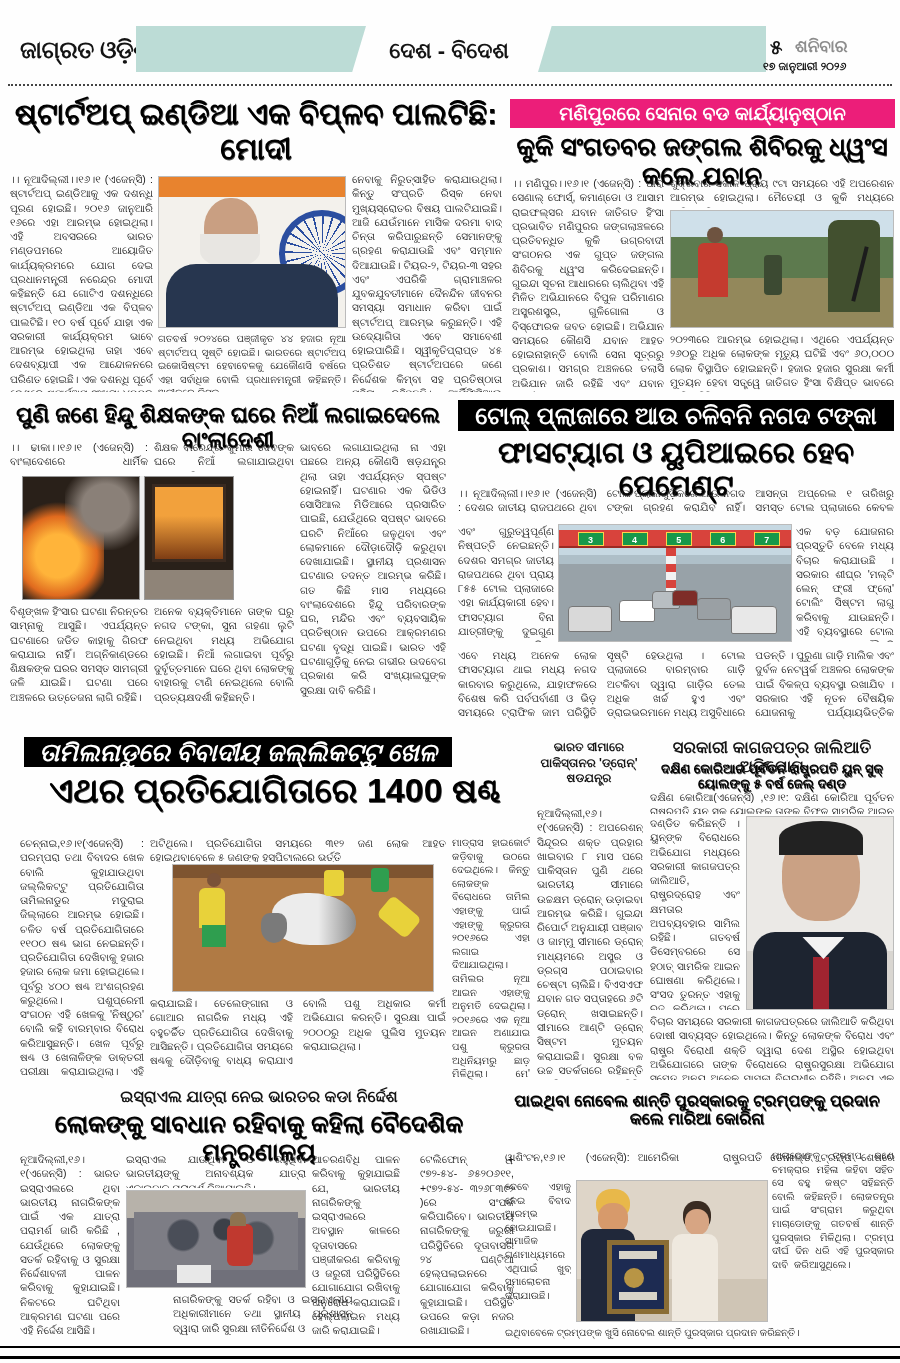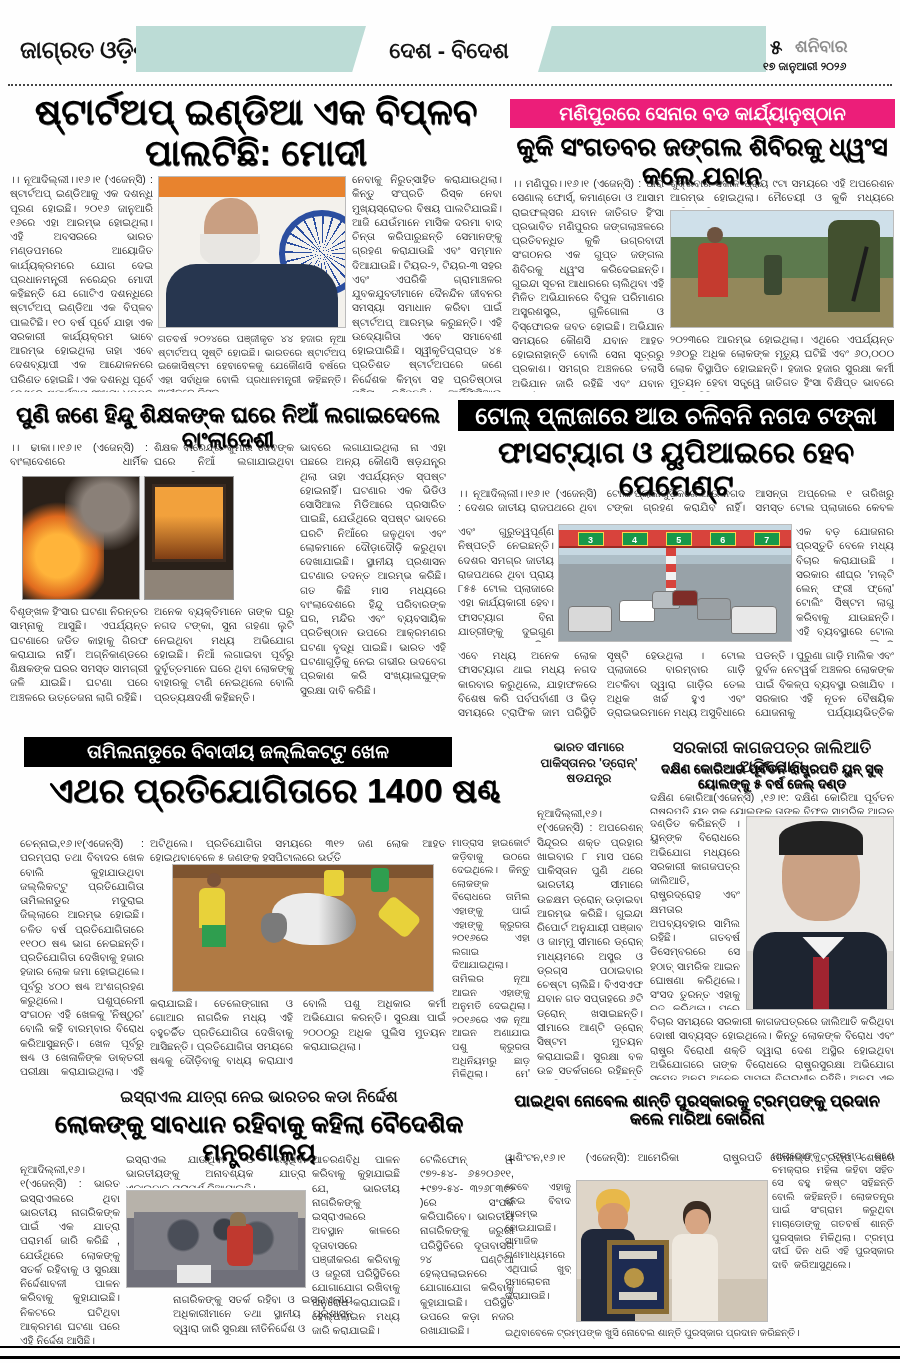--- a/index.html
+++ b/index.html
@@ -45,21 +45,21 @@
 
   <div class="abs mast" style="left:20px;top:36px;">ଜାଗ୍ରତ ଓଡ଼ିଶା</div>
   <div class="abs teal slant-r" style="left:136px;top:26px;width:230px;height:46px;"></div>
   <div class="abs section-title" style="left:366px;top:38px;width:166px;">ଦେଶ - ବିଦେଶ</div>
   <div class="abs teal slant-l" style="left:538px;top:26px;width:228px;height:46px;"></div>
   <div class="abs pageno" style="left:770px;top:36px;">୫</div>
   <div class="abs dayname" style="left:795px;top:37px;">ଶନିବାର</div>
   <div class="abs dateline" style="left:763px;top:60px;">୧୭ ଜାନୁଆରୀ ୨୦୨୬</div>
   <div class="abs rule-dotted" style="left:8px;top:84px;width:884px;"></div>
 
-  <div class="abs hl" style="left:8px;top:91px;width:496px;font-size:36px;">ଷ୍ଟାର୍ଟଅପ୍ ଇଣ୍ଡିଆ ଏକ ବିପ୍ଳବ ପାଲଟିଛି: ମୋଦୀ</div>
+  <div class="abs hl" style="left:8px;top:97px;width:496px;font-size:30px;">ଷ୍ଟାର୍ଟଅପ୍ ଇଣ୍ଡିଆ ଏକ ବିପ୍ଳବ ପାଲଟିଛି: ମୋଦୀ</div>
   <div class="abs bt" style="left:10px;top:172px;width:143px;height:220px;">।। ନୂଆଦିଲ୍ଲୀ।।୧୬।୧ (ଏଜେନ୍ସି) : ଷ୍ଟାର୍ଟଅପ୍ ଇଣ୍ଡିଆକୁ ଏକ ଦଶନ୍ଧି ପୂରଣ ହୋଇଛି। ୨୦୧୬ ଜାନୁଆରି ୧୬ରେ ଏହା ଆରମ୍ଭ ହୋଇଥିଲା। ଏହି ଅବସରରେ ଭାରତ ମଣ୍ଡପମରେ ଆୟୋଜିତ କାର୍ଯ୍ୟକ୍ରମରେ ଯୋଗ ଦେଇ ପ୍ରଧାନମନ୍ତ୍ରୀ ନରେନ୍ଦ୍ର ମୋଦୀ କହିଛନ୍ତି ଯେ ଗୋଟିଏ ଦଶନ୍ଧିରେ ଷ୍ଟାର୍ଟଅପ୍ ଇଣ୍ଡିଆ ଏକ ବିପ୍ଳବ ପାଲଟିଛି। ୧୦ ବର୍ଷ ପୂର୍ବେ ଯାହା ଏକ ସରକାରୀ କାର୍ଯ୍ୟକ୍ରମ ଭାବେ ଆରମ୍ଭ ହୋଇଥିଲା ତାହା ଏବେ ଦେଶବ୍ୟାପୀ ଏକ ଆନ୍ଦୋଳନରେ ପରିଣତ ହୋଇଛି। ଏକ ଦଶନ୍ଧି ପୂର୍ବେ ଦେଶରେ ଷ୍ଟାର୍ଟଅପ୍ ସଂଖ୍ୟା ୪୦୦ରୁ କମ୍ ଥିଲାବେଳେ ଆଜି ଏହା ୧.୮ ଲକ୍ଷ ଟପିଛି ବୋଲି ସେ କହିଛନ୍ତି। ଭାରତରେ ଚିରସ୍ଥାୟୀ ଏକ ନୂଆ ଉଦ୍ୟମ ସୃଷ୍ଟି ହୋଇଛି।</div>
   <div class="photo ph-modi" style="left:158px;top:176px;width:188px;height:152px;">
     <div class="pp" style="right:-20px;top:22%;width:86px;height:86px;border-radius:50%;border:6px solid #2b4ea0;background:repeating-conic-gradient(#2b4ea0 0 3deg,rgba(0,0,0,0) 3deg 15deg);"></div>
     <div class="pp" style="left:24%;top:14%;width:54px;height:62px;background:#c99f82;border-radius:48% 48% 46% 46%;"></div>
     <div class="pp" style="left:22%;top:38%;width:60px;height:34px;background:#e8e6e2;border-radius:0 0 50% 50%;"></div>
     <div class="pp" style="left:4%;bottom:0;width:92%;height:42%;background:#27364f;border-radius:30px 34px 0 0;"></div>
   </div>
   <div class="abs bt small" style="left:158px;top:332px;width:188px;height:60px;">ଗତବର୍ଷ ୨୦୨୪ରେ ପଞ୍ଜୀକୃତ ୪୪ ହଜାର ନୂଆ ଷ୍ଟାର୍ଟଅପ୍ ସୃଷ୍ଟି ହୋଇଛି। ଭାରତରେ ଷ୍ଟାର୍ଟଅପ୍ ଇକୋସିଷ୍ଟମ ହେବାବେଳକୁ ଯେକୌଣସି ବର୍ଷରେ ଏହା ସର୍ବାଧିକ ବୋଲି ପ୍ରଧାନମନ୍ତ୍ରୀ କହିଛନ୍ତି। ଅତୀତରେ ରିସ୍କ</div>
   <div class="abs bt" style="left:352px;top:172px;width:150px;height:220px;">ନେବାକୁ ନିରୁତ୍ସାହିତ କରାଯାଉଥିଲା। କିନ୍ତୁ ସଂପ୍ରତି ରିସ୍କ ନେବା ମୁଖ୍ୟସ୍ରୋତର ବିଷୟ ପାଲଟିଯାଇଛି। ଆଜି ଯେଉଁମାନେ ମାସିକ ଦରମା ବାଦ୍ ଚିନ୍ତା କରିପାରୁଛନ୍ତି ସେମାନଙ୍କୁ ଗ୍ରହଣ କରାଯାଉଛି ଏବଂ ସମ୍ମାନ ଦିଆଯାଉଛି। ଟିୟର-୨, ଟିୟର-୩ ସହର ଏବଂ ଏପରିକି ଗ୍ରାମାଞ୍ଚଳର ଯୁବକଯୁବତୀମାନେ ଦୈନନ୍ଦିନ ଜୀବନର ସମସ୍ୟା ସମାଧାନ କରିବା ପାଇଁ ଷ୍ଟାର୍ଟଅପ୍ ଆରମ୍ଭ କରୁଛନ୍ତି। ଏହି ଉଦ୍ୟୋଗିତା ଏବେ ସମାବେଶୀ ହୋଇପାରିଛି। ସ୍ୱୀକୃତିପ୍ରାପ୍ତ ୪୫ ପ୍ରତିଶତ ଷ୍ଟାର୍ଟଅପରେ ଜଣେ ନିର୍ଦ୍ଦେଶକ କିମ୍ବା ସହ ପ୍ରତିଷ୍ଠାତା ମହିଳା ରହିଛନ୍ତି। ଆର୍ଟିଫିସିଆଲ ଇଣ୍ଟେଲିଜେନ୍ସ, ସେମିକଣ୍ଡକ୍ଟର, ଗ୍ରୀନ୍ ହାଇଡ୍ରୋଜେନ୍ ଏବଂ ମହାକାଶ ପ୍ରଯୁକ୍ତି କ୍ଷେତ୍ରରେ ଷ୍ଟାର୍ଟଅପଗୁଡିକ ପ୍ରମୁଖ ଭୂମିକା ଗ୍ରହଣ କରିବେ ବୋଲି ପ୍ରଧାନମନ୍ତ୍ରୀ କହିଛନ୍ତି। ଆସନ୍ତା ଫେବୃଆରିରେ ଭାରତରେ ଏଆଇ ସମ୍ମିଳନୀ ହେବ। ଆଜିର କାର୍ଯ୍ୟକ୍ରମରେ କେନ୍ଦ୍ର ବାଣିଜ୍ୟ ଓ ଶିଳ୍ପ ମନ୍ତ୍ରୀ ପୀୟୂଷ ଗୋୟଲଙ୍କ ସମେତ ଅନ୍ୟମାନେ ଉପସ୍ଥିତ ଥିଲେ।</div>
 
@@ -108,21 +108,21 @@
     <div class="car" style="left:4%;bottom:8%;width:44px;height:26px;background:#d9d9d9;"></div>
     <div class="car" style="left:26%;bottom:16%;width:36px;height:22px;background:#ffffff;"></div>
     <div class="car" style="left:40%;bottom:28%;width:28px;height:18px;background:#b8bec2;"></div>
     <div class="car" style="right:6%;bottom:6%;width:46px;height:28px;background:#e8e8e8;"></div>
     <div class="car" style="right:26%;bottom:18%;width:34px;height:22px;background:#9aa0a4;"></div>
     <div class="car" style="right:40%;bottom:30%;width:26px;height:16px;background:#7e2d28;"></div>
   </div>
   <div class="abs bt" style="left:796px;top:524px;width:98px;height:118px;">ଏକ ବଡ଼ ଯୋଜନାର ପ୍ରସ୍ତୁତି ବେଳେ ମଧ୍ୟ ବିଚାର କରାଯାଉଛି । ସରକାର ଶୀଘ୍ର 'ମଲ୍ଟି ଲେନ୍ ଫ୍ରୀ ଫ୍ଲୋ' ଟୋଲିଂ ସିଷ୍ଟମ ଲାଗୁ କରିବାକୁ ଯାଉଛନ୍ତି। ଏହି ବ୍ୟବସ୍ଥାରେ ଟୋଲ ପ୍ଲାଜାରେ କୌଣସି ଫାଟକ ରହିବ ନାହିଁ ଏବଂ ଗାଡ଼ିଗୁଡ଼ିକ ବିନା ଅଟକି ଯାତ୍ରା କରିପାରିବେ । ଟୋଲ ଶୁଳ୍କ ଆପେ ଆପେ ଫାସଟ୍ୟାଗ ଏବଂ ବୈଧତିକ ଆଇଡେଣ୍ଟିଫିକେସନ ସିଷ୍ଟମ ମାଧ୍ୟମରେ କଟିଯିବ।</div>
   <div class="abs bt" style="left:458px;top:648px;width:436px;height:80px;column-count:3;column-gap:10px;">ଏବେ ମଧ୍ୟ ଅନେକ ଲୋକ ଫାସଟ୍ୟାଗ ଥାଇ ମଧ୍ୟ ନଗଦ କାରବାର କରୁଥିଲେ, ଯାହାଫଳରେ ବିଶେଷ କରି ପର୍ବପର୍ବାଣୀ ଓ ଭିଡ଼ ସମୟରେ ଟ୍ରାଫିକ ଜାମ ପରିସ୍ଥିତି ସୃଷ୍ଟି ହେଉଥିଲା । ଟୋଲ ପ୍ଲାଜାରେ ବାରମ୍ବାର ଗାଡ଼ି ଅଟକିବା ଦ୍ୱାରା ଗାଡ଼ିର ତେଲ ଅଧିକ ଖର୍ଚ୍ଚ ହୁଏ ଏବଂ ଡ୍ରାଇଭରମାନେ ମଧ୍ୟ ଅସୁବିଧାରେ ପଡନ୍ତି । ପୁରୁଣା ଗାଡ଼ି ମାଲିକ ଏବଂ ଦୁର୍ବଳ ନେଟୱର୍କ ଅଞ୍ଚଳର ଲୋକଙ୍କ ପାଇଁ ବିକଳ୍ପ ବ୍ୟବସ୍ଥା ରଖାଯିବ । ସରକାର ଏହି ନୂତନ ବୈଷୟିକ ଯୋଜନାକୁ ପର୍ଯ୍ୟାୟଭିତ୍ତିକ ଭାବରେ ଲାଗୁ କରିବେ ବୋଲି କୁହାଯାଇଛି ।</div>
 
-  <div class="abs kicker" style="left:24px;top:737px;width:428px;height:30px;background:#000;font-size:19px;line-height:30px;">ତାମିଲନାଡୁରେ ବିବାଦୀୟ ଜଲ୍ଲିକଟ୍ଟୁ ଖେଳ</div>
+  <div class="abs kicker" style="left:24px;top:737px;width:428px;height:30px;background:#000;font-size:25px;line-height:30px;font-style:italic;">ତାମିଲନାଡୁରେ ବିବାଦୀୟ ଜଲ୍ଲିକଟ୍ଟୁ ଖେଳ</div>
   <div class="abs hl" style="left:20px;top:771px;width:510px;font-size:34px;">ଏଥର ପ୍ରତିଯୋଗିତାରେ 1400 ଷଣ୍ଢ</div>
   <div class="abs bt" style="left:20px;top:836px;width:124px;height:244px;">ଚେନ୍ନାଇ,୧୬।୧(ଏଜେନ୍ସି) : ପରମ୍ପରା ତଥା ବିବାଦର ଖେଳ ବୋଲି କୁହାଯାଉଥିବା ଜଲ୍ଲିକଟ୍ଟୁ ପ୍ରତିଯୋଗିତା ତାମିଲନାଡୁର ମଦୁରାଇ ଜିଲ୍ଲାରେ ଆରମ୍ଭ ହୋଇଛି। ଚଳିତ ବର୍ଷ ପ୍ରତିଯୋଗିତାରେ ୧୧୦୦ ଷଣ୍ଢ ଭାଗ ନେଇଛନ୍ତି। ପ୍ରତିଯୋଗିତା ଦେଖିବାକୁ ହଜାର ହଜାର ଲୋକ ଜମା ହୋଇଥିଲେ। ପୂର୍ବରୁ ୪୦୦ ଷଣ୍ଢ ଅଂଶଗ୍ରହଣ କରୁଥିଲେ। ପଶୁପ୍ରେମୀ ସଂଗଠନ ଏହି ଖେଳକୁ 'ନିଷ୍ଠୁର' ବୋଲି କହି ବାରମ୍ବାର ବିରୋଧ କରିଆସୁଛନ୍ତି। ଖେଳ ପୂର୍ବରୁ ଷଣ୍ଢ ଓ ଖେଳାଳିଙ୍କ ଡାକ୍ତରୀ ପରୀକ୍ଷା କରାଯାଇଥିଲା। ଏହି ଖେଳ ପୋଙ୍ଗଲ ପର୍ବ ସହ ଜଡିତ ଏକ ପ୍ରାଚୀନ ପରମ୍ପରା ଅଟେ।</div>
   <div class="abs bt" style="left:150px;top:836px;width:296px;height:26px;">ଅଟିଥିଲେ। ପ୍ରତିଯୋଗିତା ସମୟରେ ୩୧୨ ଜଣ ଲୋକ ଆହତ ହୋଇଥିବାବେଳେ ୫ ଜଣଙ୍କୁ ହସ୍ପିଟାଲରେ ଭର୍ତ୍ତି</div>
   <div class="photo ph-bull" style="left:172px;top:864px;width:262px;height:128px;">
     <div class="pp" style="left:38%;top:22%;width:84px;height:52px;background:linear-gradient(90deg,#ececec 0 55%,#8e8e8e 100%);border-radius:40% 55% 40% 45%;"></div>
     <div class="pp" style="left:34%;top:38%;width:26px;height:30px;background:#7a7a7a;border-radius:40% 40% 60% 60%;"></div>
     <div class="pp" style="left:10%;top:18%;width:26px;height:40px;background:#e8d23a;border-radius:6px 6px 0 0;"></div>
     <div class="pp" style="left:11%;top:48%;width:24px;height:22px;background:#2f9e4f;"></div>
     <div class="pp" style="left:13%;top:6%;width:14px;height:14px;background:#7a5238;border-radius:50%;"></div>
     <div class="pp" style="right:8%;top:26%;width:26px;height:38px;background:#e8d23a;border-radius:6px;transform:rotate(-50deg);"></div>
@@ -143,21 +143,21 @@
     <div class="pp" style="left:24%;top:6%;width:78px;height:92px;background:#caa184;border-radius:46% 46% 42% 42%;"></div>
     <div class="pp" style="left:22%;top:2%;width:84px;height:34px;background:#222;border-radius:50% 50% 0 0;"></div>
     <div class="pp" style="left:4%;bottom:0;width:92%;height:40%;background:#1d2430;border-radius:22px 22px 0 0;"></div>
     <div class="pp" style="left:45%;bottom:0;width:16px;height:52px;background:#a02430;"></div>
     <div class="pp" style="left:38%;bottom:26%;width:42px;height:22px;background:#f2f2f2;clip-path:polygon(0 0,100% 0,50% 100%);"></div>
   </div>
   <div class="abs bt" style="left:650px;top:1014px;width:244px;height:66px;">ବିଚାର ସମୟରେ ସରକାରୀ କାଗଜପତ୍ରରେ ଜାଲିଆତି କରିଥିବା ଦୋଷୀ ସାବ୍ୟସ୍ତ ହୋଇଥିଲେ। କିନ୍ତୁ ଲୋକଙ୍କ ବିରୋଧ ଏବଂ ରାଷ୍ଟ୍ର ବିରୋଧୀ ଶକ୍ତି ଦ୍ୱାରା ଦେଶ ଅସ୍ଥିର ହୋଇଥିବା ଅଭିଯୋଗରେ ତାଙ୍କ ବିରୋଧରେ ରାଷ୍ଟ୍ରସୁରକ୍ଷା ଅଭିଯୋଗ ସମେତ ଅନ୍ୟ ଅନେକ ମାମଲା ବିଚାରାଧୀନ ରହିଛି। ଅନ୍ୟ ଏକ କୋର୍ଟରେ ଏହି ଅଭିଯୋଗରେ ତାଙ୍କ ପତ୍ନୀ ମଧ୍ୟ ଦଣ୍ଡ ପାଇପାରନ୍ତି ବୋଲି କୁହାଯାଉଛି।</div>
 
   <div class="abs hl" style="left:16px;top:1110px;width:486px;font-size:24px;">ଲୋକଙ୍କୁ ସାବଧାନ ରହିବାକୁ କହିଲା ବୈଦେଶିକ ମନ୍ତ୍ରଣାଳୟ</div>
   <div class="abs" style="left:20px;top:1088px;width:478px;font-size:16px;font-weight:bold;text-align:center;">ଇସ୍ରାଏଲ ଯାତ୍ରା ନେଇ ଭାରତର କଡା ନିର୍ଦ୍ଦେଶ</div>
-  <div class="abs bt" style="left:20px;top:1152px;width:100px;height:190px;margin-top:10px;">ନୂଆଦିଲ୍ଲୀ,୧୬।୧(ଏଜେନ୍ସି) : ଭାରତ ଇସ୍ରାଏଲରେ ଥିବା ଭାରତୀୟ ନାଗରିକଙ୍କ ପାଇଁ ଏକ ଯାତ୍ରା ପରାମର୍ଶ ଜାରି କରିଛି , ଯେଉଁଥିରେ ଲୋକଙ୍କୁ ସତର୍କ ରହିବାକୁ ଓ ସୁରକ୍ଷା ନିର୍ଦ୍ଦେଶାବଳୀ ପାଳନ କରିବାକୁ କୁହାଯାଇଛି। ନିକଟରେ ଘଟିଥିବା ଆକ୍ରମଣ ଘଟଣା ପରେ ଏହି ନିର୍ଦ୍ଦେଶ ଆସିଛି।</div>
+  <div class="abs bt" style="left:20px;top:1152px;width:100px;height:190px;">ନୂଆଦିଲ୍ଲୀ,୧୬।୧(ଏଜେନ୍ସି) : ଭାରତ ଇସ୍ରାଏଲରେ ଥିବା ଭାରତୀୟ ନାଗରିକଙ୍କ ପାଇଁ ଏକ ଯାତ୍ରା ପରାମର୍ଶ ଜାରି କରିଛି , ଯେଉଁଥିରେ ଲୋକଙ୍କୁ ସତର୍କ ରହିବାକୁ ଓ ସୁରକ୍ଷା ନିର୍ଦ୍ଦେଶାବଳୀ ପାଳନ କରିବାକୁ କୁହାଯାଇଛି। ନିକଟରେ ଘଟିଥିବା ଆକ୍ରମଣ ଘଟଣା ପରେ ଏହି ନିର୍ଦ୍ଦେଶ ଆସିଛି।</div>
   <div class="abs bt" style="left:126px;top:1152px;width:180px;height:36px;">ଇସ୍ରାଏଲ ଯାଉଥିବା ଓ ରହୁଥିବା ଭାରତୀୟଙ୍କୁ ଅନାବଶ୍ୟକ ଯାତ୍ରା ଏଡାଇବାକୁ ପରାମର୍ଶ ଦିଆଯାଇଛି।</div>
   <div class="photo ph-crowd" style="left:126px;top:1190px;width:180px;height:98px;">
     <div class="pp" style="left:4%;top:22%;width:92%;height:60%;background:radial-gradient(circle at 30% 40%,#4a4e58 0 12%,rgba(0,0,0,0) 14%),radial-gradient(circle at 55% 30%,#3c4048 0 10%,rgba(0,0,0,0) 12%),radial-gradient(circle at 75% 45%,#52565e 0 12%,rgba(0,0,0,0) 14%),#7d7d85;"></div>
     <div class="pp" style="left:56%;top:34%;width:26px;height:42px;background:#c0392f;border-radius:6px;"></div>
     <div class="pp" style="left:58%;top:22%;width:16px;height:14px;background:#8d7350;border-radius:50% 50% 0 0;"></div>
     <div class="pp" style="left:28%;bottom:4%;width:34px;height:18px;background:#e8e8e8;"></div>
   </div>
   <div class="abs bt" style="left:126px;top:1292px;width:180px;height:50px;margin-left:47px;">ନାଗରିକଙ୍କୁ ସତର୍କ ରହିବା ଓ ଇସ୍ରାଏଲୀୟ ଅଧିକାରୀମାନେ ତଥା ସ୍ଥାନୀୟ ପ୍ରଶାସନ ଦ୍ୱାରା ଜାରି ସୁରକ୍ଷା ନୀତିନିର୍ଦ୍ଦେଶ ଓ</div>
   <div class="abs bt" style="left:312px;top:1152px;width:88px;height:190px;">ଆଚରଣବିଧି ପାଳନ କରିବାକୁ କୁହାଯାଇଛି ଯେ, ଭାରତୀୟ ନାଗରିକଙ୍କୁ ଇସ୍ରାଏଲରେ ଅବସ୍ଥାନ କାଳରେ ଦୂତାବାସରେ ପଞ୍ଜୀକରଣ କରିବାକୁ ଓ ଜରୁରୀ ପରିସ୍ଥିତିରେ ଯୋଗାଯୋଗ ରଖିବାକୁ ଅନୁରୋଧ କରାଯାଇଛି। ହେଲ୍ପଲାଇନ ମଧ୍ୟ ଜାରି କରାଯାଇଛି।</div>
   <div class="abs bt" style="left:420px;top:1152px;width:94px;height:190px;">ଟେଲିଫୋନ୍  + ୯୭୨-୫୪- ୬୫୨୦୬୧୧, +୯୭୨-୫୪- ୩୨୬୮୩୯୨ )ରେ ସଂପର୍କ କରିପାରିବେ। ଭାରତୀୟ ନାଗରିକଙ୍କୁ ଜରୁରୀ ପରିସ୍ଥିତିରେ ଦୂତାବାସର ୨୪ ଘଣ୍ଟିଆ ହେଲ୍ପଲାଇନରେ ଯୋଗାଯୋଗ କରିବାକୁ କୁହାଯାଇଛି। ପରିସ୍ଥିତି ଉପରେ କଡ଼ା ନଜର ରଖାଯାଇଛି।</div>

